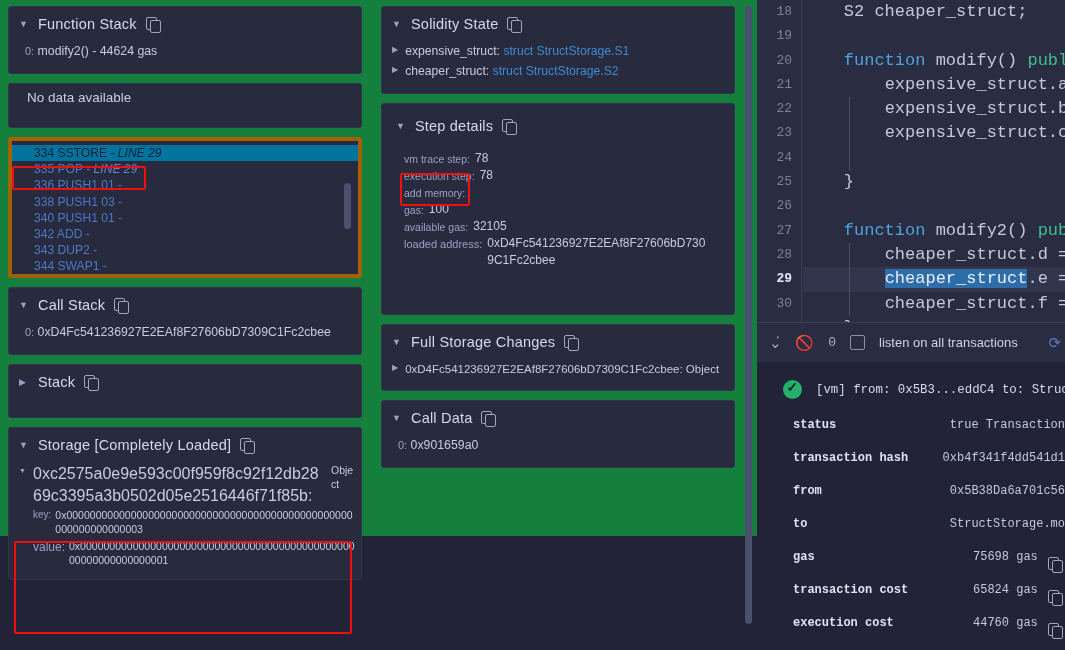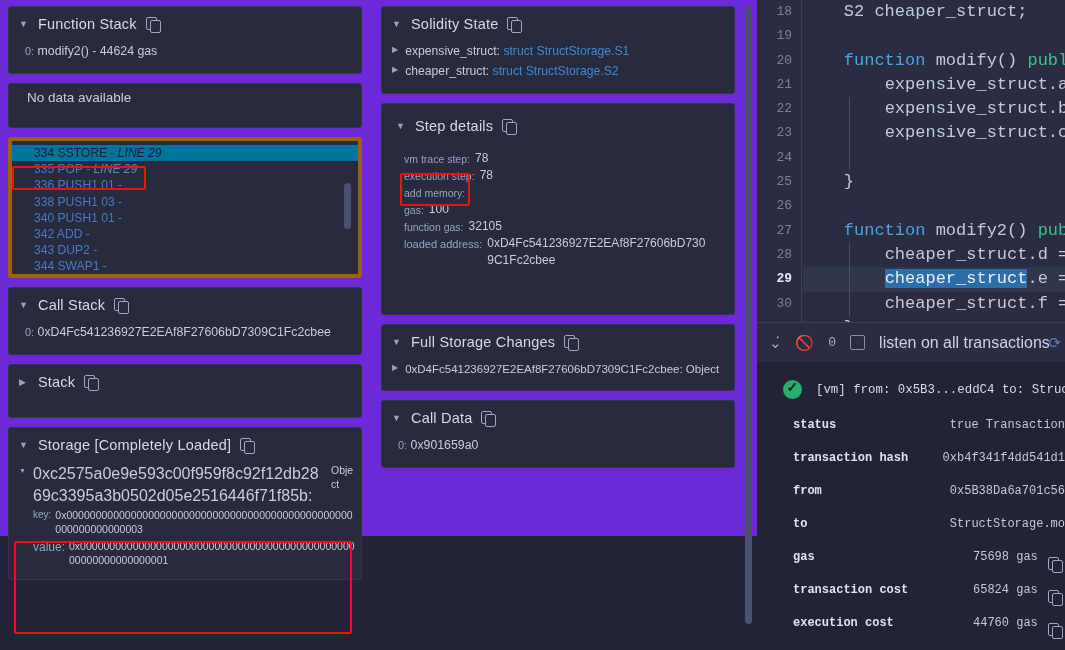--- a/index.html
+++ b/index.html
@@ -2,21 +2,21 @@
 <html><head>
 <meta charset="utf-8">
 <style>
   * { box-sizing: border-box; margin: 0; padding: 0; }
   html, body {
     width: 1065px; height: 650px;
     background: #222336;
     font-family: "Liberation Sans", sans-serif;
     overflow: hidden;
   }
-  #root { position: relative; width: 1065px; height: 536px; background: #6d28d9; }
+  #root { position: relative; width: 1065px; height: 536px; background: #15803d; }
 
   
   .dbg-col { position: absolute; top: 0; width: 370px; height: 650px; padding: 6px 8px 0 8px; }
   #col-left { left: 0; }
   #col-mid  { left: 373px; }
 
   .panel {
     background: #282a3d;
     border: 1px solid #32354a;
     border-radius: 3px;
@@ -79,21 +79,21 @@
   .num { color: #e0a84e; }
   .plain { color: #c3c9db; }
   .sel-tok { background: #2e6ea8; color: #e8edf7; }
   .indent-guide { position: absolute; left: 46px; width: 1px; background: #4a4e68; }
 
   
   #term-bar { position: absolute; left: 0; top: 322px; width: 308px; height: 40px; background: #2a2d42; display: flex; align-items: center; gap: 14px; padding-left: 12px; border-top: 1px solid #3a3e57; }
   .tb-ico { color: #aab0cc; font-size: 15px; line-height: 1; cursor: pointer; }
   .tb-count { color: #aab0cc; font-size: 13px; font-family: "Liberation Mono", monospace; }
   .tb-check { width: 15px; height: 15px; border: 1px solid #8a90ad; border-radius: 2px; background: #2a2d42; }
-  .tb-label { color: #cdd2e4; font-size: 16px; white-space: nowrap; }
+  .tb-label { color: #cdd2e4; font-size: 13px; white-space: nowrap; }
   .tb-refresh { color: #5b7bc4; font-size: 15px; position: absolute; right: 4px; }
 
   #term-body { position: absolute; left: 0; top: 362px; width: 308px; height: 288px; background: #222336; padding: 18px 0 0 0; overflow: hidden; }
   .tx-head { display: flex; align-items: center; gap: 14px; padding-left: 26px; white-space: nowrap; }
   .check-circle { width: 19px; height: 19px; border-radius: 50%; background: #27b06b; position: relative; flex: none; }
   .check-circle::after { content: "✓"; position: absolute; left: 3.4px; top: -1.5px; color: #0f2a1c; font-size: 14px; font-weight: bold; }
   .tx-summary { color: #d6dbec; font-family: "Liberation Mono", monospace; font-size: 12.4px; }
   .tx-row { display: flex; padding: 0 0 0 36px; margin-top: 19px; white-space: nowrap; align-items: center; }
   .tx-key { color: #dfe3f1; font-family: "Liberation Mono", monospace; font-size: 12px; font-weight: bold; width: 180px; }
   .tx-val { color: #c3c9db; font-family: "Liberation Mono", monospace; font-size: 12px; }
@@ -237,21 +237,21 @@
             </div>
             <div style="display: flex; gap: 5px; line-height: 1.42; align-items: flex-start;">
               <span class="idx" style="font-size: 10.5px; padding-top: 2px; white-space: nowrap;">add memory:</span>
               <span style="color: rgb(199, 204, 223); font-size: 12px; word-break: break-all; max-width: 222px;"></span>
             </div>
             <div style="display: flex; gap: 5px; line-height: 1.42; align-items: flex-start;">
               <span class="idx" style="font-size: 10.5px; padding-top: 2px; white-space: nowrap;">gas:</span>
               <span style="color: rgb(199, 204, 223); font-size: 12px; word-break: break-all; max-width: 222px;">100</span>
             </div>
             <div style="display: flex; gap: 5px; line-height: 1.42; align-items: flex-start;">
-              <span class="idx" style="font-size: 10.5px; padding-top: 2px; white-space: nowrap;">function gas:</span>
+              <span class="idx" style="font-size: 10.5px; padding-top: 2px; white-space: nowrap;">available gas:</span>
               <span style="color: rgb(199, 204, 223); font-size: 12px; word-break: break-all; max-width: 222px;">32105</span>
             </div>
             <div style="display: flex; gap: 5px; line-height: 1.42; align-items: flex-start;">
               <span class="idx" style="font-size: 11px; padding-top: 2px; white-space: nowrap;">loaded address:</span>
               <span style="color: rgb(199, 204, 223); font-size: 12px; word-break: break-all; max-width: 222px;">0xD4Fc541236927E2EAf8F27606bD7309C1Fc2cbee</span>
             </div>
           </div>
       </div>
       <div class="redbox" style="left:18px; top:69px; width:70px; height:33px;"></div>
     </div>

